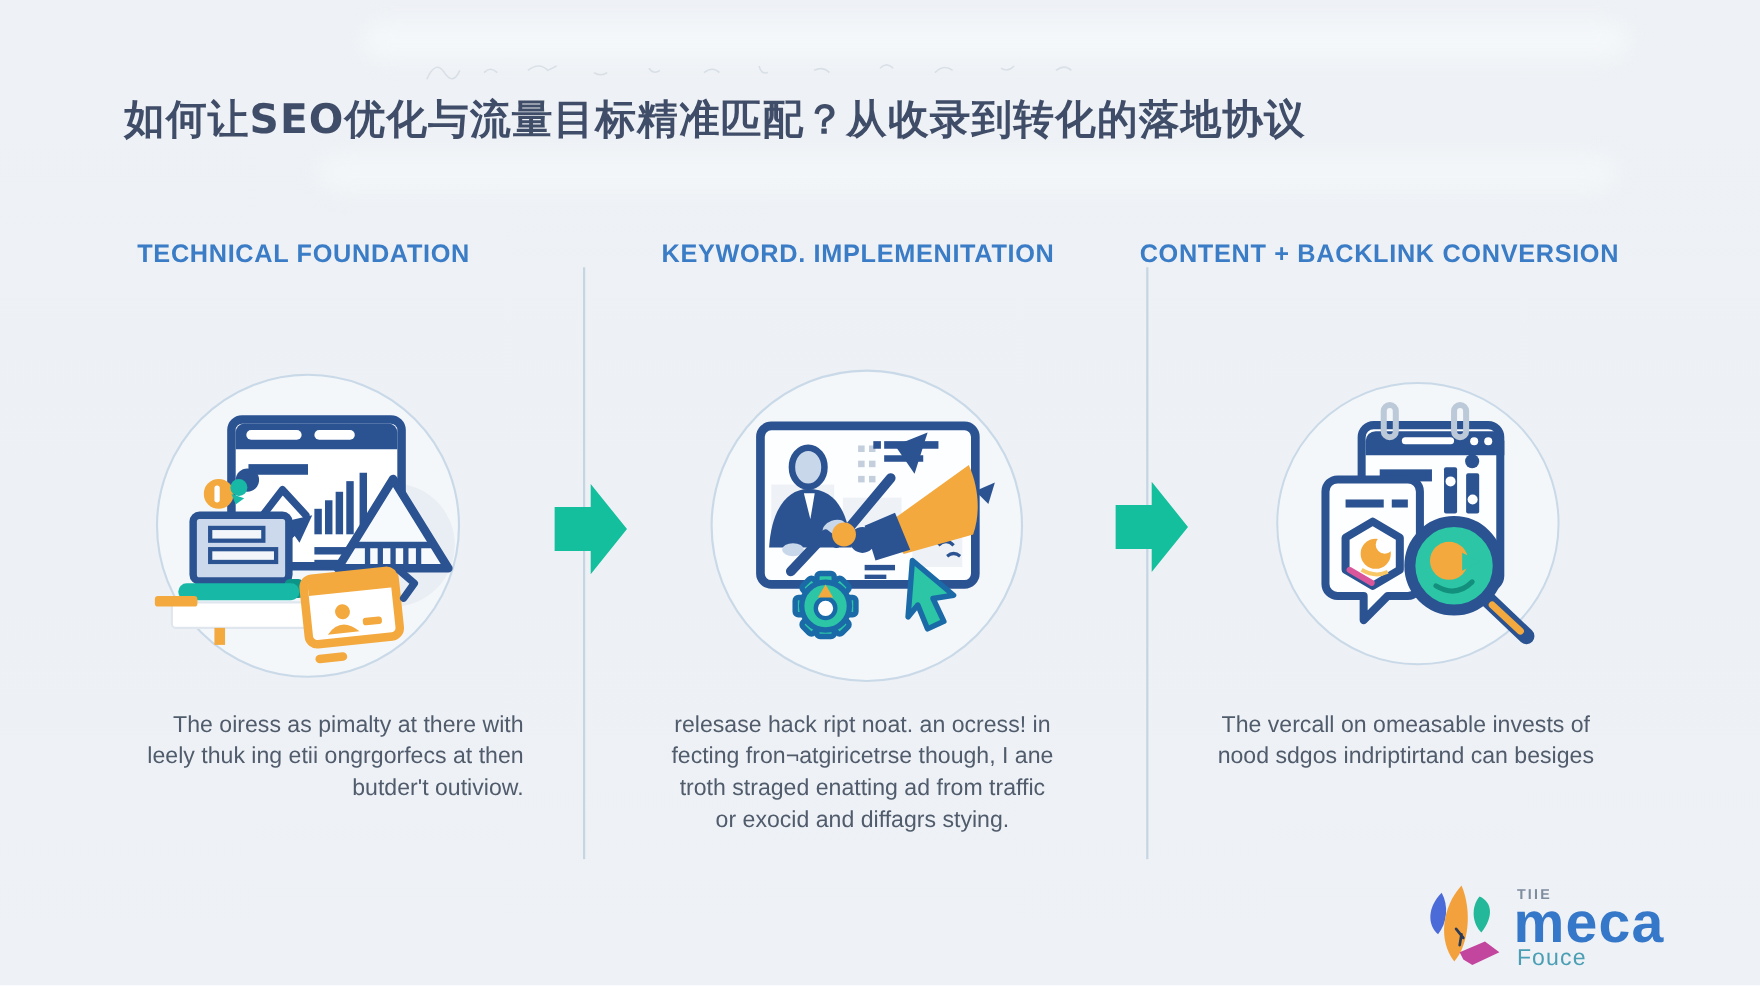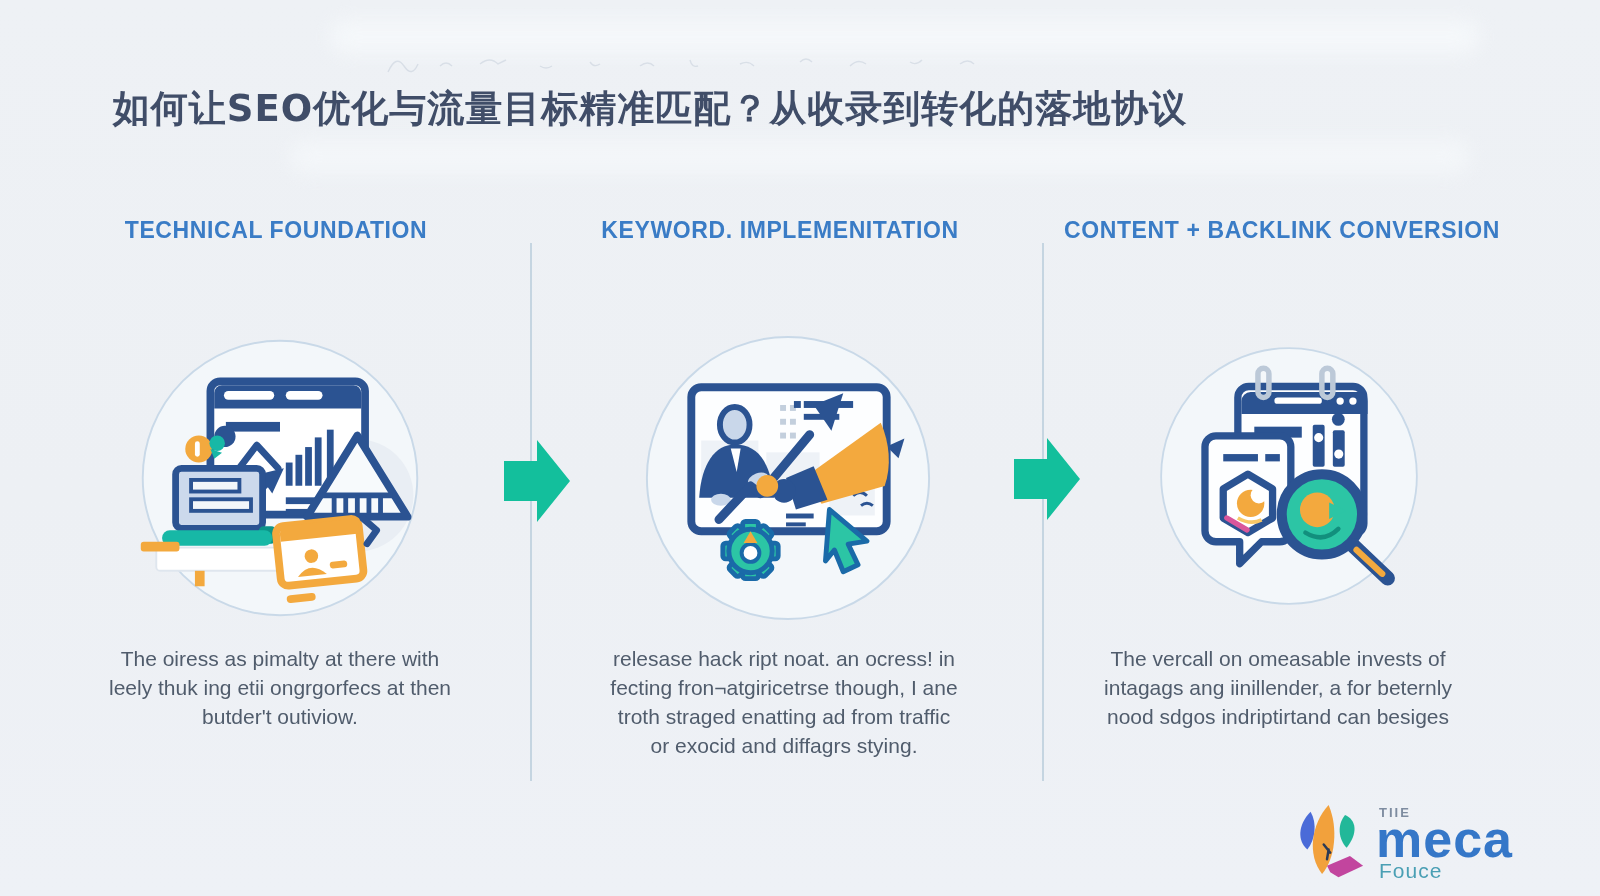--- a/index.html
+++ b/index.html
@@ -24,36 +24,36 @@
   .divider{ position:absolute; top:243px; width:2px; height:538px; background:#c5d5e1; }
   .divider-1{ left:530px; }
   .divider-2{ left:1042px; }
 
   .col-heading{
     position:absolute; top:217px; text-align:center; color:#3a7cc6;
     font-weight:700; font-size:23px; letter-spacing:.6px;
   }
   .h1{ left:80px;  width:392px; }
   .h2{ left:570px; width:420px; }
-  .h3{ left:1056px; width:452px; }
+  .h3{ left:1028px; width:452px; }
 
   .circle-ill{ position:absolute; }
   .c1{ left:135px;  top:333px; width:290px; height:290px; }
   .c2{ left:640px;  top:330px; width:296px; height:296px; }
   .c3{ left:1152px; top:339px; width:274px; height:274px; }
 
   .arrow{ position:absolute; }
   .a1{ left:504px;  top:440px; }
   .a2{ left:1014px; top:438px; }
 
   .body-text{
     position:absolute; top:644px; text-align:center; color:#505c6c;
     font-size:21px; line-height:29px; font-weight:400;
   }
-  .b1{ left:84px;  width:392px; }
+  .b1{ left:84px;  width:392px;text-align:right; }
   .b2{ left:578px; width:412px; }
   .b3{ left:1066px; width:424px; }
 
   .logo{ position:absolute; left:1286px; top:796px; display:flex; align-items:flex-start;justify-content:space-between; }
   .logo-mark{ width:82px; height:92px; }
   .logo-text{ display:flex; flex-direction:column; margin-left:8px; padding-top:10px; }
   .logo-top{ font-size:13px; letter-spacing:2px; color:#7e8ca0; font-weight:700; line-height:13px; margin-left:3px; }
   .logo-brand{ font-size:52px; font-weight:700; color:#3577c8; line-height:40px; letter-spacing:1px; }
   .logo-sub{ font-size:21px; color:#4a9fb4; line-height:24px; margin-left:3px; letter-spacing:1px; }
 </style>
@@ -262,21 +262,20 @@
     <div>butder't outiviow.</div>
   </div>
   <div class="body-text b2">
     <div>relesase hack ript noat. an ocress! in</div>
     <div>fecting fron¬atgiricetrse though, I ane</div>
     <div>troth straged enatting ad from traffic</div>
     <div>or exocid and diffagrs stying.</div>
   </div>
   <div class="body-text b3">
     <div>The vercall on omeasable invests of</div>
-    <div>intagags ang iinillender, a for beternly</div>
     <div>nood sdgos indriptirtand can besiges</div>
   </div>
 
   <div class="logo">
     <svg class="logo-mark" viewBox="0 0 100 110">
       <path d="M30,18 C14,34 14,54 26,64 C36,52 38,32 30,18 Z" fill="#4a6bd8"></path>
       <path d="M52,10 C30,34 26,72 44,94 C60,76 64,38 52,10 Z" fill="#f2a13c"></path>
       <path d="M72,22 C86,28 88,44 74,62 C64,52 62,34 72,22 Z" fill="#22b899"></path>
       <path d="M50,84 L78,72 L94,84 L64,98 L54,92 Z" fill="#c2459e"></path>
       <path d="M46,58 l8,10 M52,64 l-2,12" stroke="#2b3a55" stroke-width="3" fill="none" stroke-linecap="round"></path>

